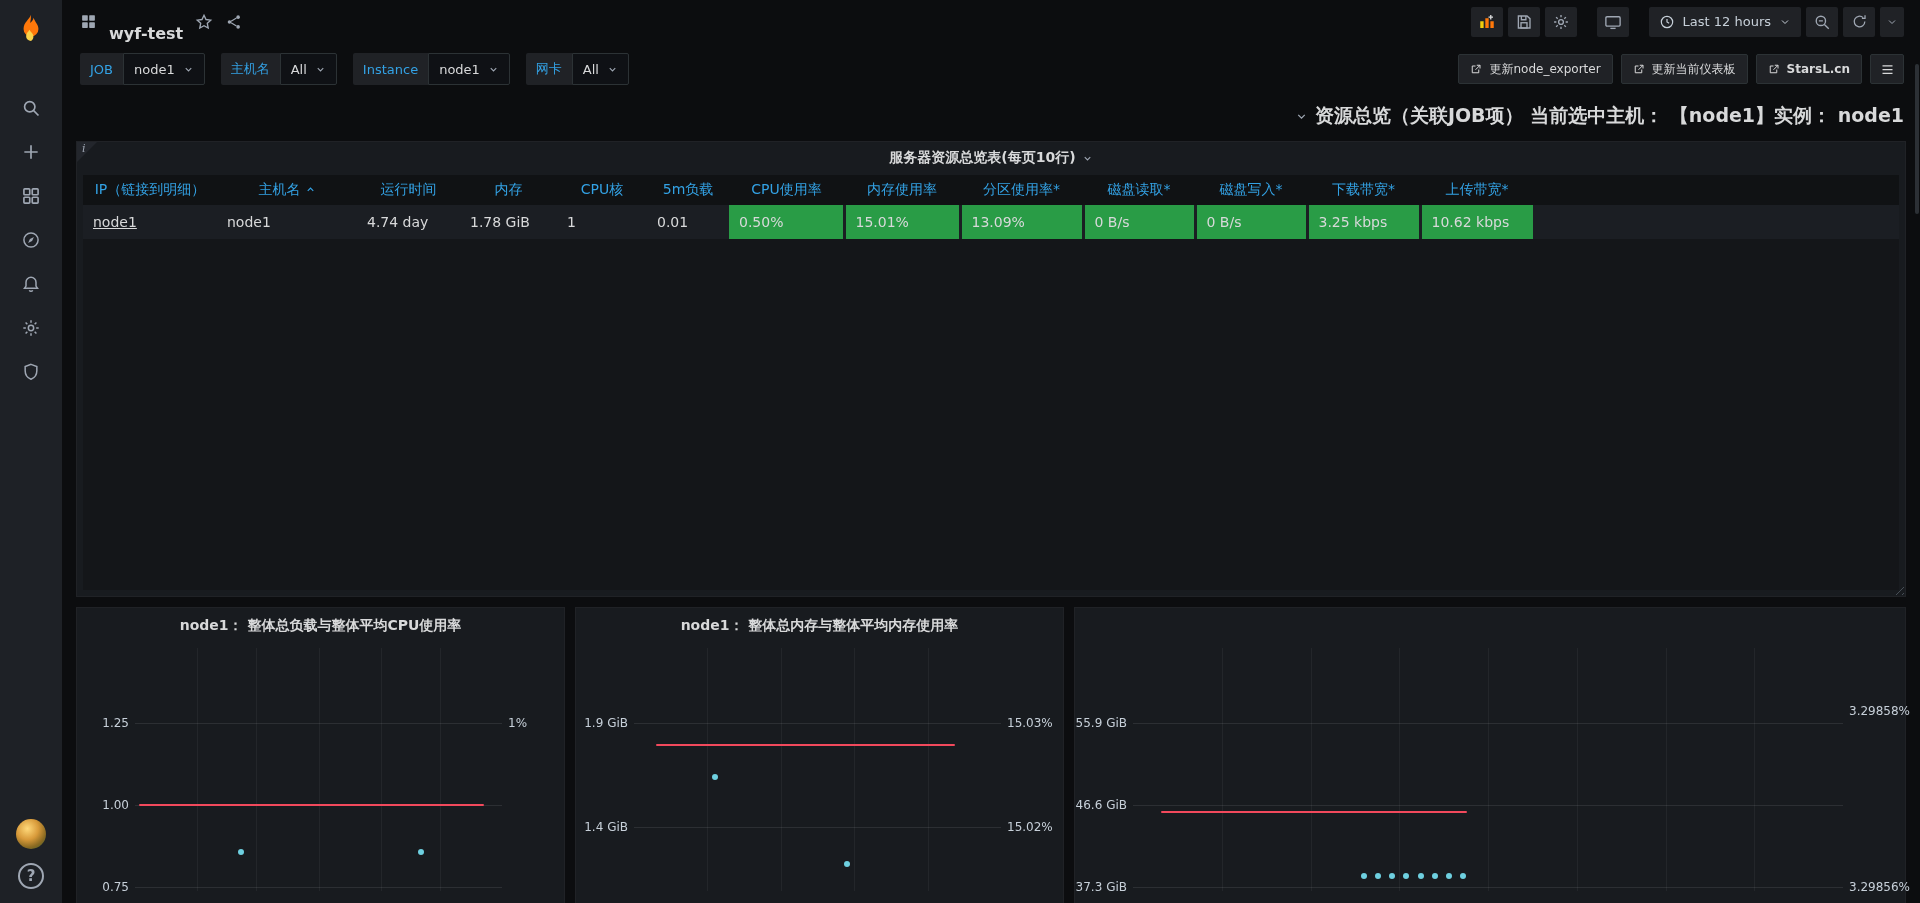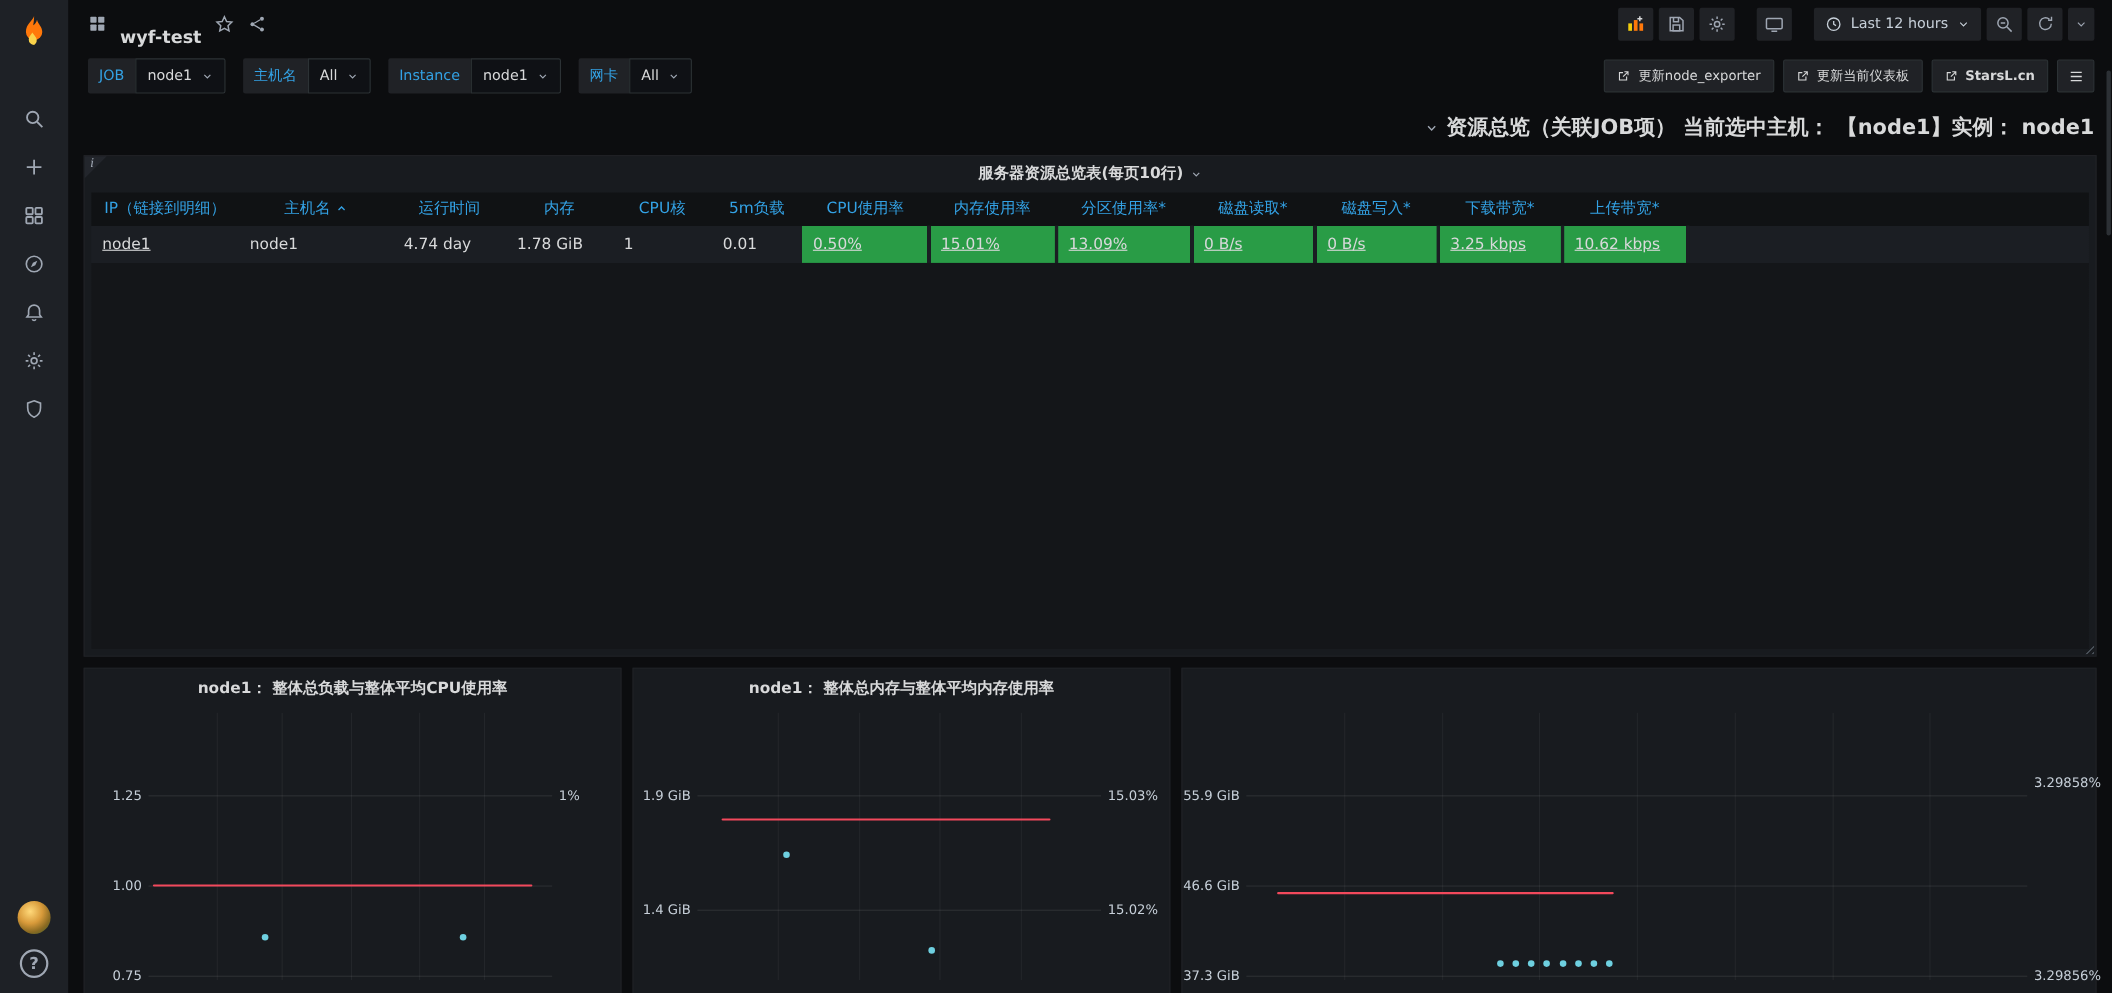--- a/index.html
+++ b/index.html
@@ -64,21 +64,21 @@
     border-top:20px solid #23262c; border-right:20px solid transparent; z-index:2; }
   .info-corner span { position:absolute; top:-20px; left:5px; font-size:11px; font-style:italic;
     font-family:"DejaVu Serif","Liberation Serif",serif; color:#9fa7b3; }
   .table-body { position:absolute; top:33px; left:6px; right:6px; bottom:6px;
     background: linear-gradient(#101214 0 30px, #1b1e23 30px 64px, #141619 64px 100%); overflow:hidden; }
   .gtable { border-collapse:collapse; table-layout:fixed; width:1451px; font-size:14px; }
   .gtable th { height:30px; padding:0 10px; text-align:center; color:#33a2e5; font-weight:500; white-space:nowrap; overflow:hidden; }
   .gtable th .sort-ico { display:inline-block; vertical-align:-1px; margin-left:4px; color:#33a2e5; }
   .gtable td { height:34px; padding:0 10px; color:#d8d9da; white-space:nowrap; overflow:hidden; }
   .cell-link { text-decoration:underline; cursor:pointer; }
-  .cell-green { background:#299c46; color:#ffffff; border-right:3px solid #1b1e23;text-decoration:underline; }
+  .cell-green { background:#299c46; color:#ffffff; border-right:3px solid #1b1e23; }
   .resize-handle { position:absolute; right:1px; bottom:1px; width:12px; height:12px;
     background: repeating-linear-gradient(135deg, transparent 0 3px, #474e56 3px 4px);
     clip-path: polygon(100% 0, 100% 100%, 0 100%); }
 
   
   .charts-row { display:flex; gap:10px; }
   .chart-panel { height:320px; }
   .chart-p1, .chart-p2 { flex:0 0 489px; }
   .chart-p3 { flex:1; }
   .chart-title { position:absolute; top:9px; left:0; right:0; text-align:center; font-size:14px; font-weight:600; color:#d8d9da; }

